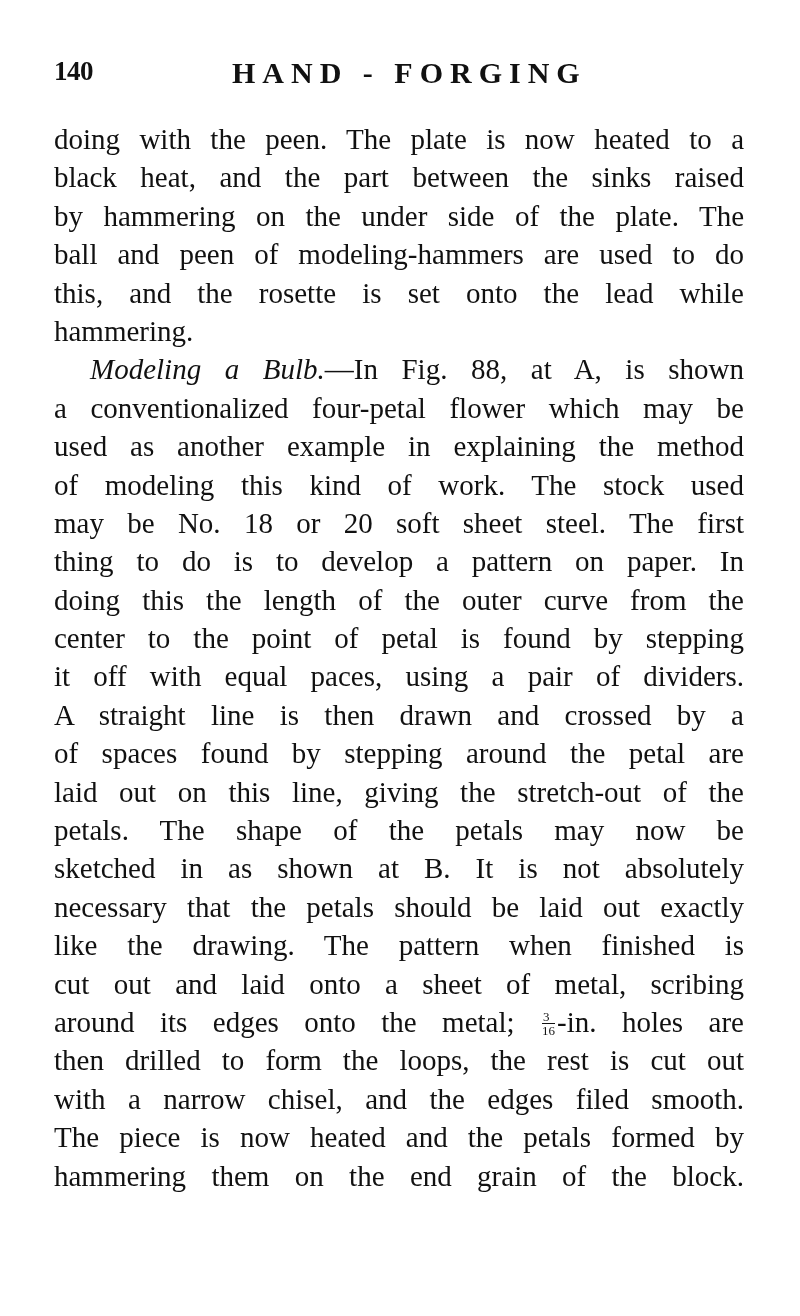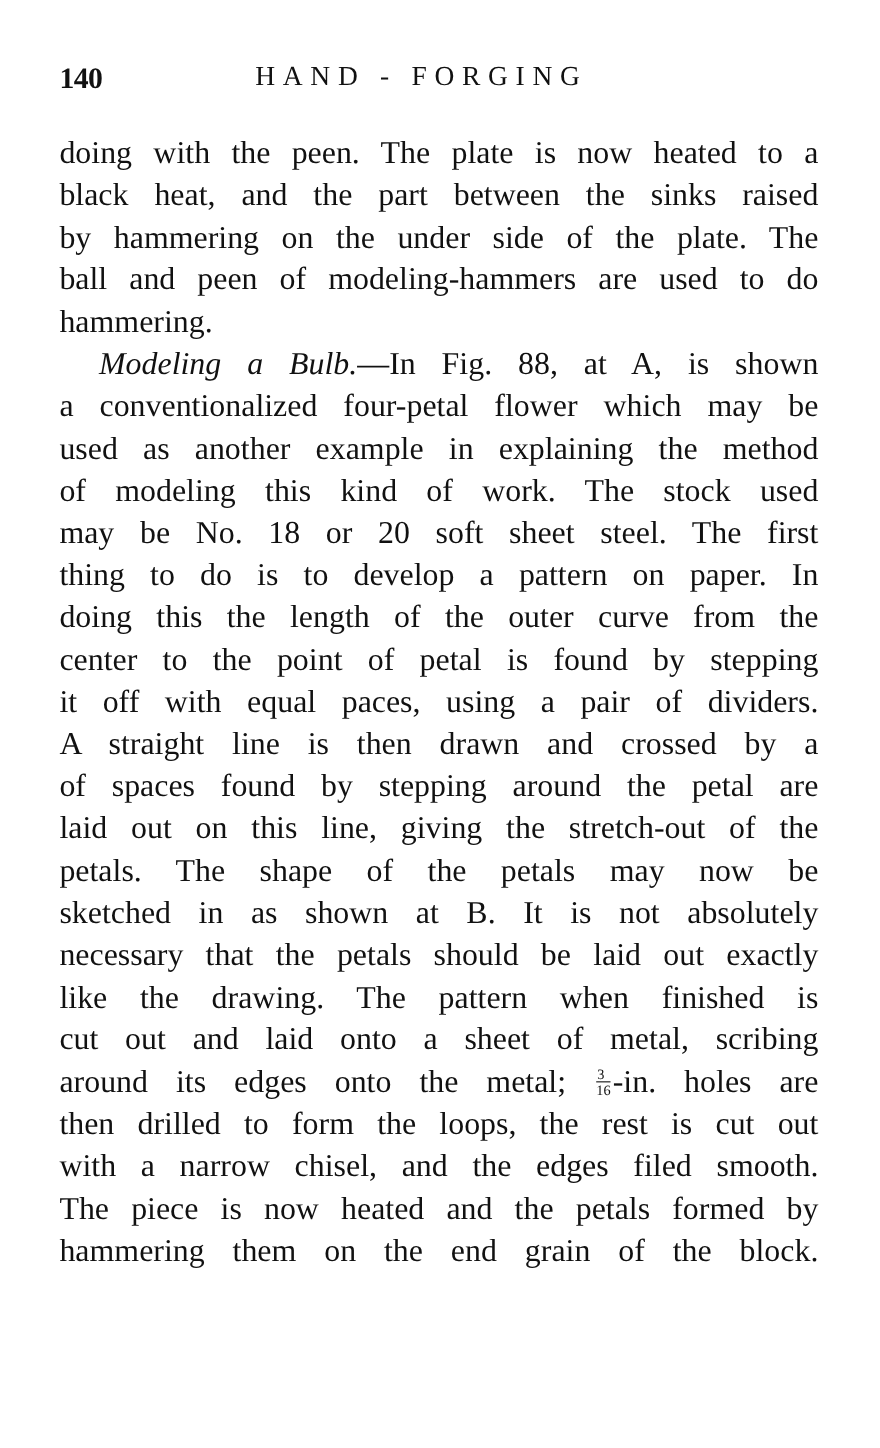--- a/index.html
+++ b/index.html
@@ -30,22 +30,22 @@
       left: 0;
       top: 0;
       font-size: 27px;
       font-weight: bold;
       letter-spacing: -0.5px;
     }
     .running-title {
       position: absolute;
       left: 178px;
       top: 0;
-      font-size: 25px;
-      font-weight: normal;
+      font-size: 30px;
+      font-weight: bold;
       letter-spacing: 7px;
     }
     .body-text {
       position: absolute;
       left: 54px;
       top: 120px;
       width: 690px;
       font-family: "Liberation Serif", serif;
       font-size: 29px;
       line-height: 38.4px;
@@ -85,20 +85,21 @@
     <span class="running-title">HAND - FORGING</span>
   </div>
 
   <div class="body-text">
 
     <div>
       <span class="line">doing with the peen.  The plate is now heated to a</span>
       <span class="line">black heat, and the part between the sinks raised</span>
       <span class="line">by hammering on the under side of the plate. The</span>
       <span class="line">ball and peen of modeling-hammers are used to do</span>
+      <span class="line">this, and the rosette is set onto the lead while</span>
       <span class="line last">hammering.</span>
     </div>
 
     <div>
       <span class="line indent"><span class="italic">Modeling a Bulb.</span><span>—In Fig. 88, at A, is shown</span></span>
       <span class="line">a conventionalized four-petal flower which may be</span>
       <span class="line">used as another example in explaining the method</span>
       <span class="line">of modeling this kind of work.  The stock used</span>
       <span class="line">may be No. 18 or 20 soft sheet steel.  The first</span>
       <span class="line">thing to do is to develop a pattern on paper.  In</span>

